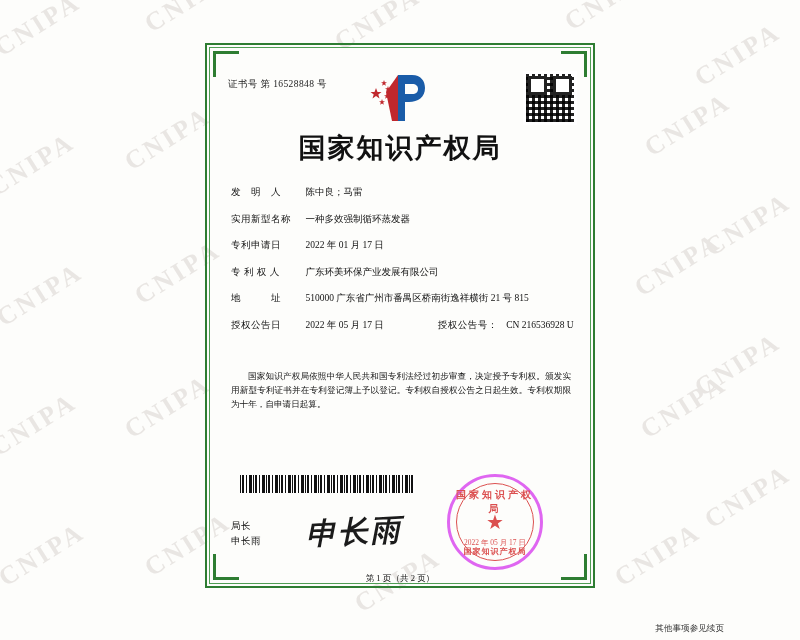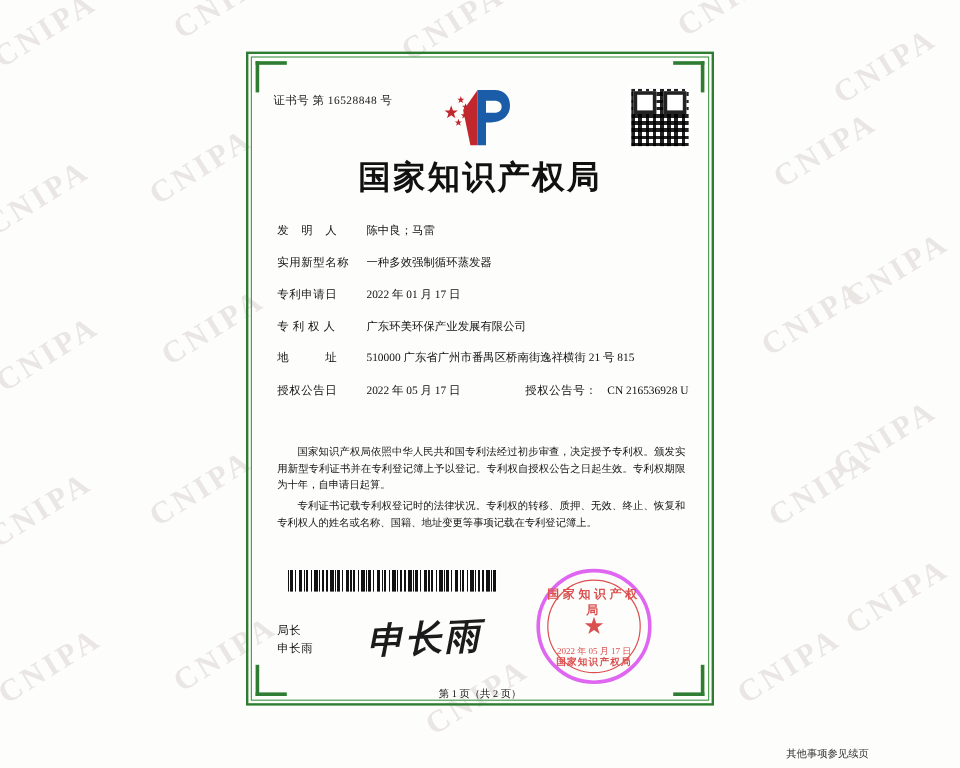--- a/index.html
+++ b/index.html
@@ -360,21 +360,20 @@
     <div class="f-row dual">
       <span class="f-label">授权公告日</span>
       <span class="f-val">2022 年 05 月 17 日</span>
       <span class="f-sub-label">授权公告号：</span>
       <span class="f-sub-val">CN 216536928 U</span>
     </div>
   </div>
 
   <div class="legal">
     <p>国家知识产权局依照中华人民共和国专利法经过初步审查，决定授予专利权。颁发实用新型专利证书并在专利登记簿上予以登记。专利权自授权公告之日起生效。专利权期限为十年，自申请日起算。</p>
-    <p>专利证书记载专利权登记时的法律状况。专利权的转移、质押、无效、终止、恢复和专利权人的姓名或名称、国籍、地址变更等事项记载在专利登记簿上。</p>
   </div>
 
   <div class="barcode"></div>
 
   <div class="sig-label">
     <div>局长</div>
     <div>申长雨</div>
   </div>
   <div class="sig-script">申长雨</div>
 

